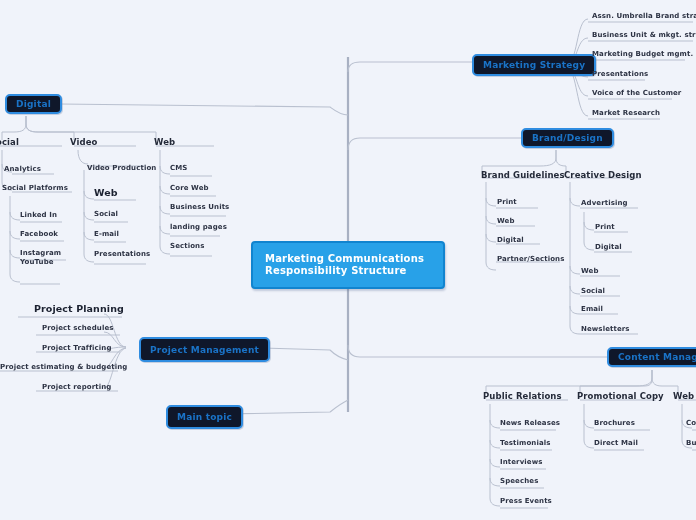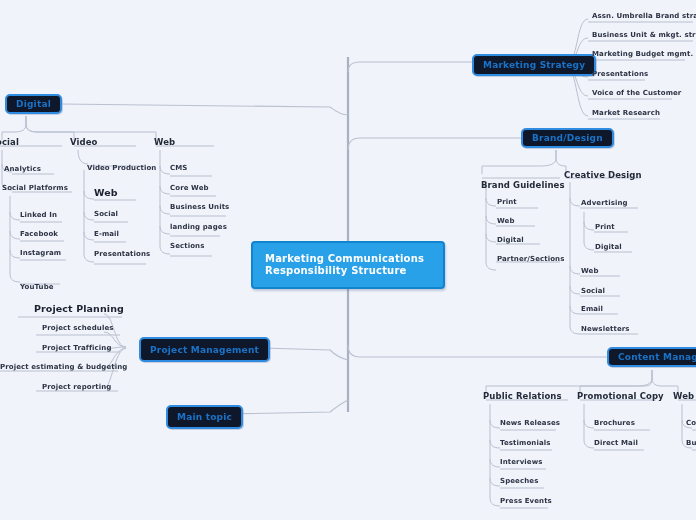--- a/index.html
+++ b/index.html
@@ -227,21 +227,21 @@
 
   <div class="topic" style="left:166px;top:405px;height:24px;">Main topic</div>
 
   <div class="leaf" style="left:592px;top:12px;">Assn. Umbrella Brand strategies</div>
   <div class="leaf" style="left:592px;top:31px;">Business Unit &amp; mkgt. strategic pl</div>
   <div class="leaf" style="left:592px;top:50px;">Marketing Budget  mgmt.</div>
   <div class="leaf" style="left:592px;top:70px;">Presentations</div>
   <div class="leaf" style="left:592px;top:89px;">Voice of the Customer</div>
   <div class="leaf" style="left:592px;top:109px;">Market Research</div>
 
-  <div class="leaf lvl1" style="left:481px;top:181px;">Brand Guidelines</div>
+  <div class="leaf lvl1" style="left:481px;top:171px;">Brand Guidelines</div>
   <div class="leaf" style="left:497px;top:198px;">Print</div>
   <div class="leaf" style="left:497px;top:217px;">Web</div>
   <div class="leaf" style="left:497px;top:236px;">Digital</div>
   <div class="leaf" style="left:497px;top:255px;">Partner/Sections</div>
 
   <div class="leaf lvl1" style="left:564px;top:171px;">Creative Design</div>
   <div class="leaf" style="left:581px;top:199px;">Advertising</div>
   <div class="leaf" style="left:595px;top:223px;">Print</div>
   <div class="leaf" style="left:595px;top:243px;">Digital</div>
   <div class="leaf" style="left:581px;top:267px;">Web</div>
@@ -263,21 +263,21 @@
   <div class="leaf lvl1" style="left:673px;top:392px;">Web C</div>
   <div class="leaf" style="left:686px;top:419px;">Cor</div>
   <div class="leaf" style="left:686px;top:439px;">Bus</div>
 
   <div class="leaf lvl1" style="left:-4px;top:138px;">ocial</div>
   <div class="leaf" style="left:4px;top:165px;">Analytics</div>
   <div class="leaf" style="left:2px;top:184px;">Social Platforms</div>
   <div class="leaf" style="left:20px;top:211px;">Linked In</div>
   <div class="leaf" style="left:20px;top:230px;">Facebook</div>
   <div class="leaf" style="left:20px;top:249px;">Instagram</div>
-  <div class="leaf" style="left:20px;top:283px;">YouTube</div>
+  <div class="leaf" style="left:20px;top:258px;">YouTube</div>
 
   <div class="leaf lvl1" style="left:70px;top:138px;">Video</div>
   <div class="leaf" style="left:87px;top:164px;">Video Production</div>
   <div class="leaf lvl-mid" style="left:94px;top:188px;">Web</div>
   <div class="leaf" style="left:94px;top:210px;">Social</div>
   <div class="leaf" style="left:94px;top:230px;">E-mail</div>
   <div class="leaf" style="left:94px;top:250px;">Presentations</div>
 
   <div class="leaf lvl1" style="left:154px;top:138px;">Web</div>
   <div class="leaf" style="left:170px;top:164px;">CMS</div>

